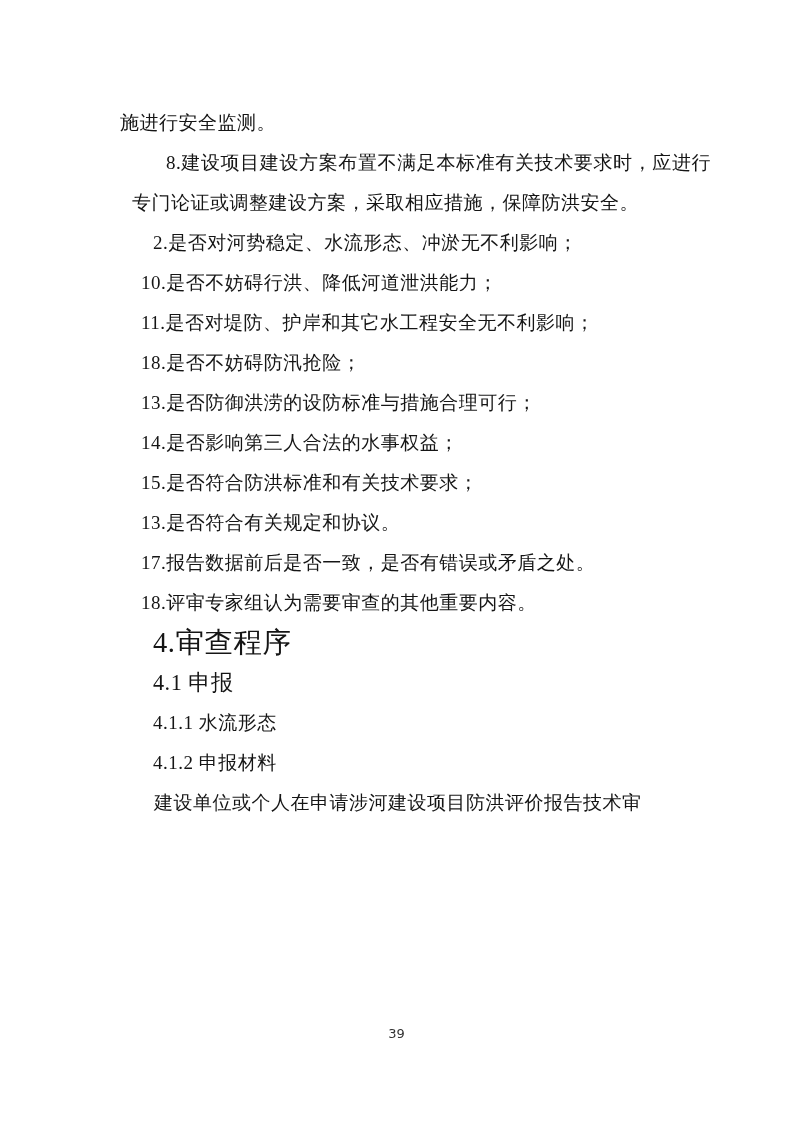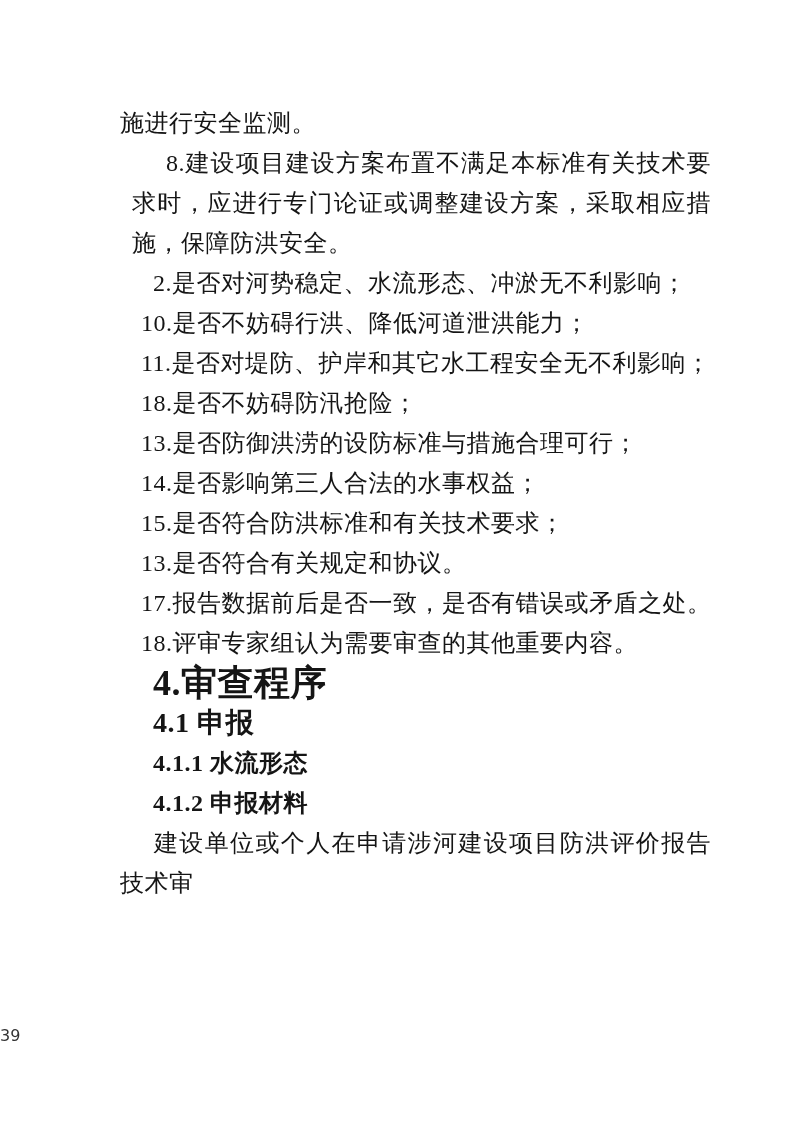--- a/index.html
+++ b/index.html
@@ -14,52 +14,52 @@
     background: #ffffff;
     color: #151515;
     font-family: "Liberation Serif", "DejaVu Serif", serif;
     overflow: hidden;
   }
   .content {
     position: absolute;
     left: 120px;
     top: 103px;
     width: 591px;
-    font-size: 24px;
+    font-size: 19px;
     line-height: 40px;
     text-align: justify;
     text-justify: inter-character;
     letter-spacing: 0.5px;
   }
   .block { margin: 0; padding: 0; }
   
   .cont { text-indent: 0; }
   
   .para { text-indent: 34px; margin-left: 12px; }
   
   .para-partial { text-indent: 34px; }
   
   .item { white-space: nowrap; text-align: left; }
   .item.one-digit { padding-left: 33px; }
   .item.two-digit { padding-left: 21px; }
   
   .heading {
-    font-weight: 700;
+    font-weight: 400;
     padding-left: 33px;
     text-align: left;
     white-space: nowrap;
   }
   .footer {
     position: absolute;
     top: 1026px;
     left: 0;
     width: 793px;
-    text-align: left;
+    text-align: center;
     font-family: "DejaVu Sans", "Liberation Sans", sans-serif;
-    font-size: 16px;
+    font-size: 13px;
     color: #333333;
   }
 </style>
 </head>
 <body>
 
 <div class="page">
   <div class="content">
     <p class="block cont">施进行安全监测。</p>
     <p class="block para">8.建设项目建设方案布置不满足本标准有关技术要求时，应进行专门论证或调整建设方案，采取相应措施，保障防洪安全。</p>

